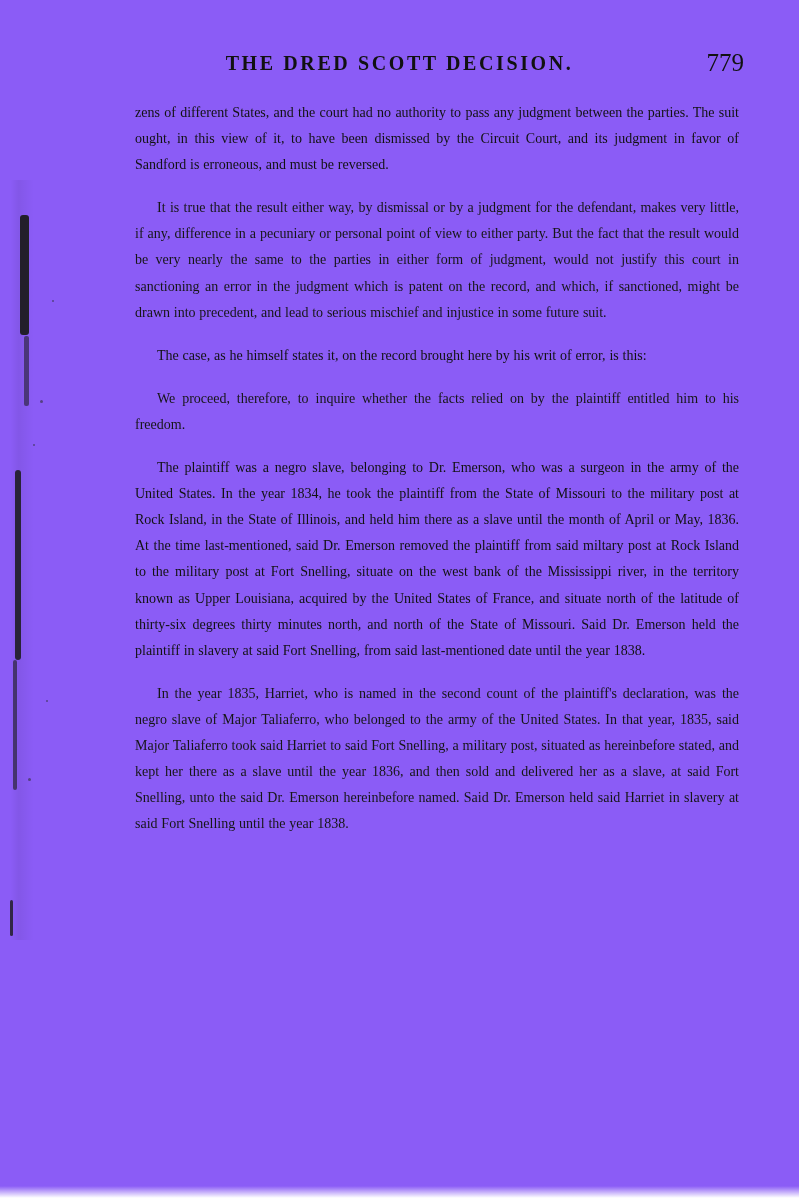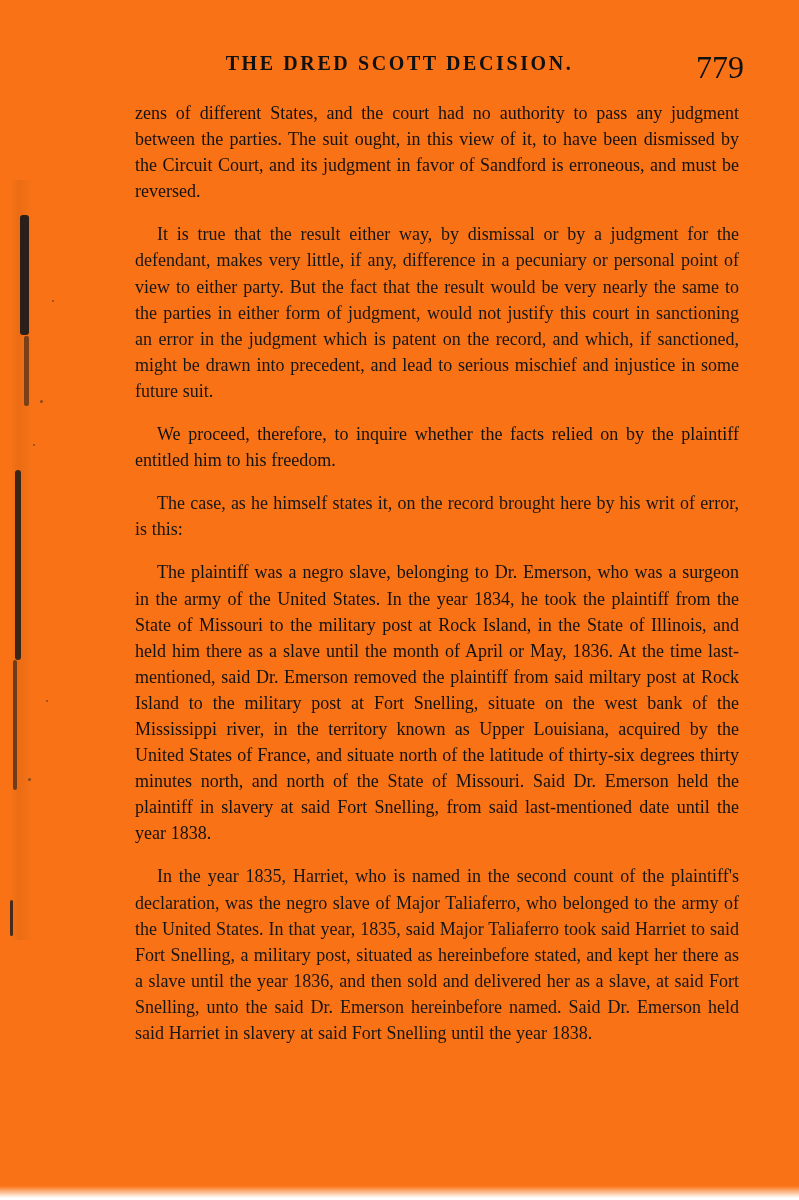--- a/index.html
+++ b/index.html
@@ -13,21 +13,21 @@
     position: relative;
     overflow: hidden;
     font-family: "Liberation Serif", serif;
     color: #111111;
   }
 
   
   .page {
     position: absolute;
     inset: 0;
-    background: #f97316;
+    background: #8b5cf6;
     text-decoration: underline;
   }
 
   
   .binding-shadow {
     position: absolute;
     left: 0;
     top: 180px;
     width: 34px;
     height: 760px;
@@ -70,35 +70,35 @@
     font-size: 20px;
     letter-spacing: 2.6px;
     font-weight: bold;
     color: #111;
     font-family: "Liberation Serif", serif;
   }
   .page-number {
     position: absolute;
     right: 55px;
     top: -3px;
-    font-size: 32px;
+    font-size: 25px;
     color: #111;
     font-family: "Liberation Serif", serif;
   }
 
   
   .textblock {
     position: absolute;
     left: 135px;
     top: 100px;
     width: 604px;
   }
   p.para {
     margin: 0;
-    font-size: 18px;
+    font-size: 14px;
     line-height: 26.1px;
     text-align: justify;
     text-justify: inter-word;
     text-indent: 22px;
     color: #141414;
     word-spacing: 0.3px;
   }
   p.para.noindent {
     text-indent: 0;
   }
@@ -136,20 +136,20 @@
   <div class="speck" style="left:52px; top:300px; width:2px; height:2px;"></div>
 
   <div class="header">
     <div class="running-title">THE DRED SCOTT DECISION.</div>
     <div class="page-number">779</div>
   </div>
 
   <div class="textblock">
     <p class="para noindent">zens of different States, and the court had no authority to pass any judgment between the parties. The suit ought, in this view of it, to have been dismissed by the Circuit Court, and its judgment in favor of Sandford is erroneous, and must be reversed.</p>
     <p class="para">It is true that the result either way, by dismissal or by a judgment for the defendant, makes very little, if any, difference in a pecuniary or personal point of view to either party. But the fact that the result would be very nearly the same to the parties in either form of judgment, would not justify this court in sanctioning an error in the judgment which is patent on the record, and which, if sanctioned, might be drawn into precedent, and lead to serious mischief and injustice in some future suit.</p>
+    <p class="para">The case, as he himself states it, on the record brought here by his writ of error, is this:</p>
     <p class="para">We proceed, therefore, to inquire whether the facts relied on by the plaintiff entitled him to his freedom.</p>
-    <p class="para">The case, as he himself states it, on the record brought here by his writ of error, is this:</p>
     <p class="para">The plaintiff was a negro slave, belonging to Dr. Emerson, who was a surgeon in the army of the United States. In the year 1834, he took the plaintiff from the State of Missouri to the military post at Rock Island, in the State of Illinois, and held him there as a slave until the month of April or May, 1836. At the time last-mentioned, said Dr. Emerson removed the plaintiff from said miltary post at Rock Island to the military post at Fort Snelling, situate on the west bank of the Mississippi river, in the territory known as Upper Louisiana, acquired by the United States of France, and situate north of the latitude of thirty-six degrees thirty minutes north, and north of the State of Missouri. Said Dr. Emerson held the plaintiff in slavery at said Fort Snelling, from said last-mentioned date until the year 1838.</p>
     <p class="para">In the year 1835, Harriet, who is named in the second count of the plaintiff's declaration, was the negro slave of Major Taliaferro, who belonged to the army of the United States. In that year, 1835, said Major Taliaferro took said Harriet to said Fort Snelling, a military post, situated as hereinbefore stated, and kept her there as a slave until the year 1836, and then sold and delivered her as a slave, at said Fort Snelling, unto the said Dr. Emerson hereinbefore named. Said Dr. Emerson held said Harriet in slavery at said Fort Snelling until the year 1838.</p>
   </div>
 
   <div class="bottom-fade"></div>
 </div>
 
 </body></html>

